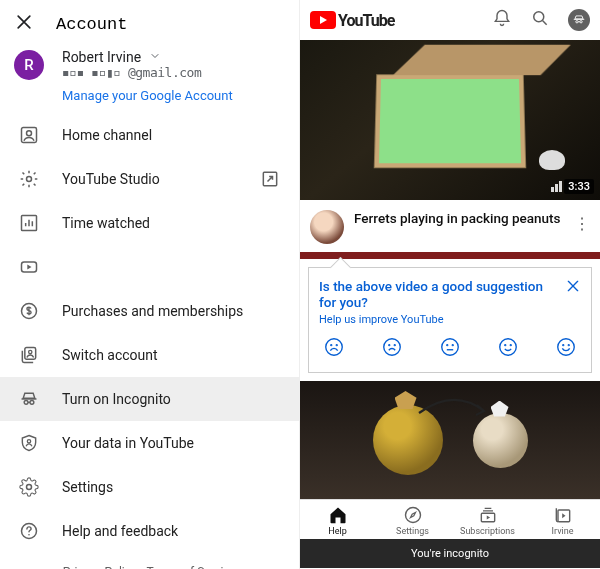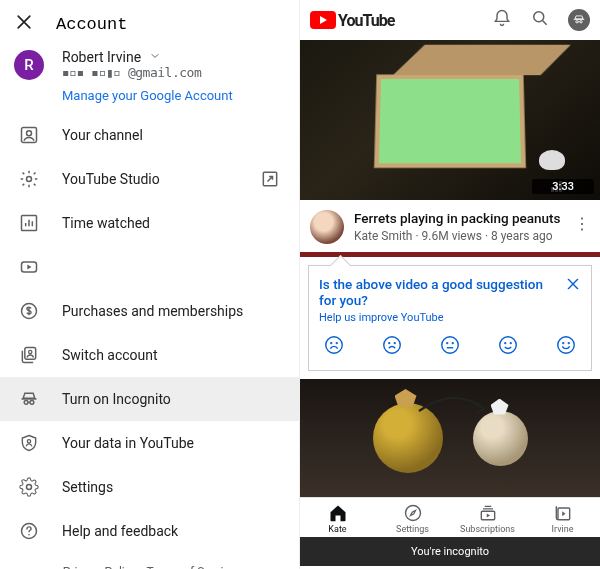--- a/index.html
+++ b/index.html
@@ -37,26 +37,26 @@
   .top-icons { margin-left:auto; display:flex; align-items:center; gap:18px; color:#606060;}
   .top-icons svg { width:20px; height:20px; }
   .incog-avatar { width:22px; height:22px; border-radius:50%; background:#606060; display:flex; align-items:center; justify-content:center;}
   .incog-avatar svg{ width:14px; height:14px; fill:#fff;}
 
   .thumb1 { width:100%; height:160px; background: linear-gradient(140deg,#1a1810 0%,#2a2418 40%, #0e0c08 100%); position:relative; display:flex; align-items:center; justify-content:center;}
   .box3d { width:150px; height:95px; background:#c9a876; position:relative; transform: perspective(400px) rotateX(8deg); border:1px solid #8c7550;}
   .box3d::before{ content:''; position:absolute; top:-32px; left:0; width:150px; height:32px; background:#b89668; transform-origin:bottom; transform:skewX(-45deg) translateX(16px);}
   .box3d::after{ content:''; position:absolute; top:4px; left:4px; right:4px; bottom:4px; background:#8de089;}
   .catpaw { position:absolute; right:35px; bottom:30px; width:26px; height:20px; background:#ddd; border-radius:50% 50% 40% 40%;}
-  .duration { position:absolute; right:6px; bottom:6px; background:rgba(0,0,0,0.8); color:#fff; font-size:11px; padding:1px 20px; border-radius:2px; font-weight:500;}
+  .duration { position:absolute; right:6px; bottom:6px; background:rgba(0,0,0,0.8); color:#fff; font-size:11px; padding:1px 4px; border-radius:2px; font-weight:500;}
   .sig-bars { position:absolute; right:38px; bottom:8px; display:flex; gap:1px; align-items:flex-end;}
   .sig-bars span{ width:3px; background:rgba(255,255,255,0.85);}
   .sig-bars span:nth-child(1){height:5px;} .sig-bars span:nth-child(2){height:8px;} .sig-bars span:nth-child(3){height:11px;}
 
-  .vid-meta { display:flex; padding:10px 10px 8px 10px; gap:10px; border-bottom:5px solid #7f1d1d;}
+  .vid-meta { display:flex; padding:10px 10px 8px 10px; gap:10px; border-bottom:7px solid #7f1d1d;}
   .chan-av { width:34px; height:34px; border-radius:50%; background: radial-gradient(circle at 40% 35%, #f5d7c0 30%, #7a4a3a 70%); flex-shrink:0;}
   .vid-title { font-size:13.5px; font-weight:500; color:#0f0f0f; line-height:1.3;}
   .vid-sub { font-size:12px; color:#606060; margin-top:1px;}
   .more-dots { font-size:16px; color:#606060; align-self:flex-start; padding-top:4px;}
 
   .feedback { border:1px solid #ccc; margin:8px 8px 0 8px; padding:10px 10px; position:relative;}
   .feedback::before{ content:''; position:absolute; top:-8px; left:24px; width:14px; height:14px; background:#fff; border-left:1px solid #ccc; border-top:1px solid #ccc; transform:rotate(45deg);}
   .fb-title { font-size:13.5px; font-weight:500; color:#065fd4; padding-right:20px;}
   .fb-sub { font-size:11px; color:#065fd4; margin-top:3px;}
   .fb-close{ position:absolute; top:10px; right:10px; color:#065fd4; font-size:16px;}
@@ -110,21 +110,21 @@
   <div class="divider"></div>
 
   <div class="menu-item">
     <span class="menu-icon">
         <svg viewBox="0 0 24 24">
           <rect x="3" y="3" width="18" height="18" rx="2" fill="none" stroke="#606060" stroke-width="1.8"></rect>
           <circle cx="12" cy="10" r="3" fill="none" stroke="#606060" stroke-width="1.8"></circle>
           <path d="M6 19c1-3 4-4 6-4s5 1 6 4" fill="none" stroke="#606060" stroke-width="1.8"></path>
         </svg>
       </span>
-    <span>Your channel</span>
+    <span>Home channel</span>
   </div>
   <div class="menu-item">
     <span class="menu-icon">
         <svg viewBox="0 0 24 24">
           <circle cx="12" cy="12" r="3" fill="none" stroke="#606060" stroke-width="1.8"></circle>
           <path d="M12 2v3M12 19v3M4.2 4.2l2.1 2.1M17.7 17.7l2.1 2.1M2 12h3M19 12h3M4.2 19.8l2.1-2.1M17.7 6.3l2.1-2.1" stroke="#606060" stroke-width="1.8"></path>
         </svg>
       </span>
     <span>YouTube Studio</span>
     <span class="menu-icon ext-icon">
@@ -254,21 +254,20 @@
         <span></span>
         <span></span>
       </div>
     <div class="duration">3:33</div>
   </div>
 
   <div class="vid-meta">
     <div class="chan-av"></div>
     <div style="flex:1">
       <div class="vid-title">Ferrets playing in packing peanuts</div>
-      <div class="vid-sub"><span>Kate Smith</span><span> · 9.6M views · 8 years ago</span></div>
     </div>
     <div class="more-dots">⋮</div>
   </div>
 
   <div class="feedback">
     <div class="fb-close">
       <svg viewBox="0 0 24 24" width="16" height="16">
           <path d="M5 5l14 14M19 5L5 19" stroke="#065fd4" stroke-width="2" stroke-linecap="round"></path>
         </svg>
     </div>
@@ -314,21 +313,21 @@
           <path d="M5 20 Q 40 -5 70 18 M63 12l7 6-8 4"></path>
         </svg></div>
     <div class="ring2"></div>
   </div>
 
   <div class="bottom-nav">
     <div class="nav-item active">
       <svg viewBox="0 0 24 24">
           <path d="M3 11l9-8 9 8v10a1 1 0 01-1 1h-5v-7h-6v7H4a1 1 0 01-1-1z" fill="#0f0f0f"></path>
         </svg>
-      <span class="nav-label">Kate</span>
+      <span class="nav-label">Help</span>
     </div>
     <div class="nav-item">
       <svg viewBox="0 0 24 24">
           <circle cx="12" cy="12" r="9" fill="none" stroke="#606060" stroke-width="1.7"></circle>
           <path d="M15 9l-2 4-4 2 2-4z" fill="none" stroke="#606060" stroke-width="1.5"></path>
         </svg>
       <span class="nav-label">Settings</span>
     </div>
     <div class="nav-item">
       <svg viewBox="0 0 24 24">

